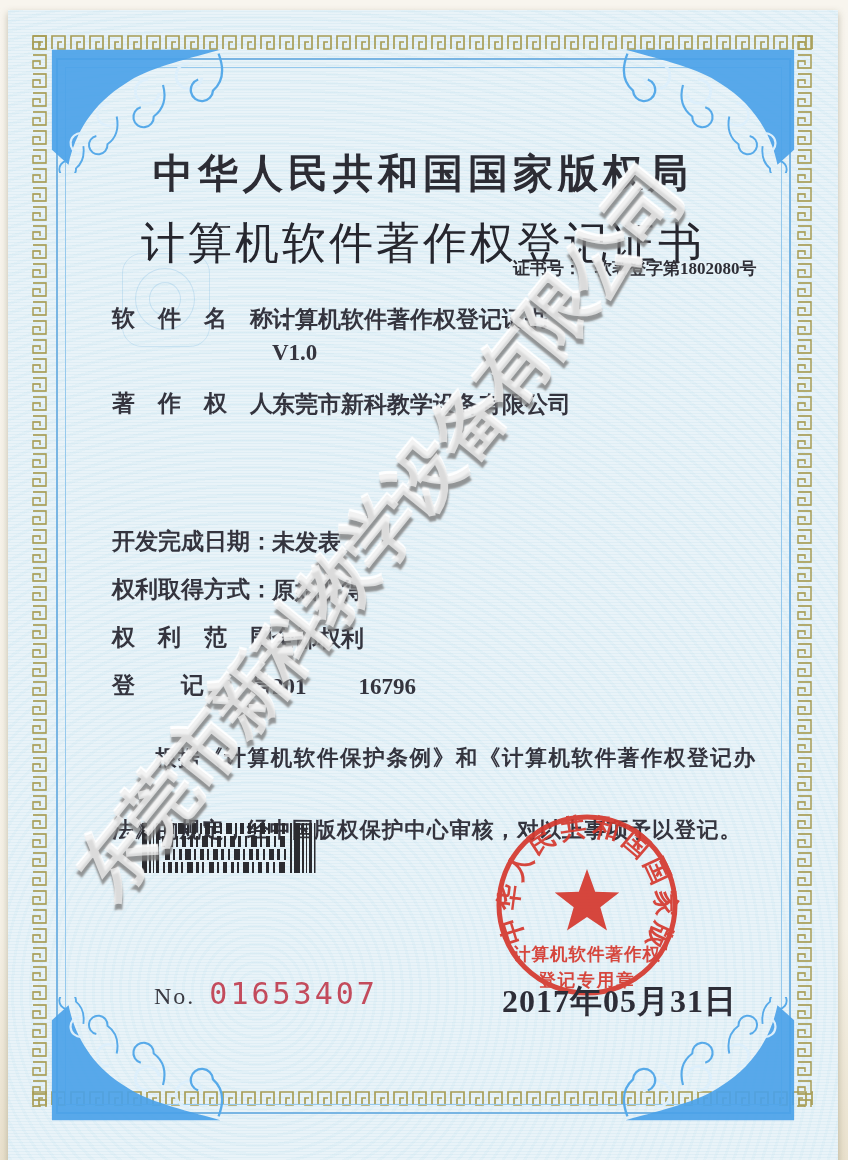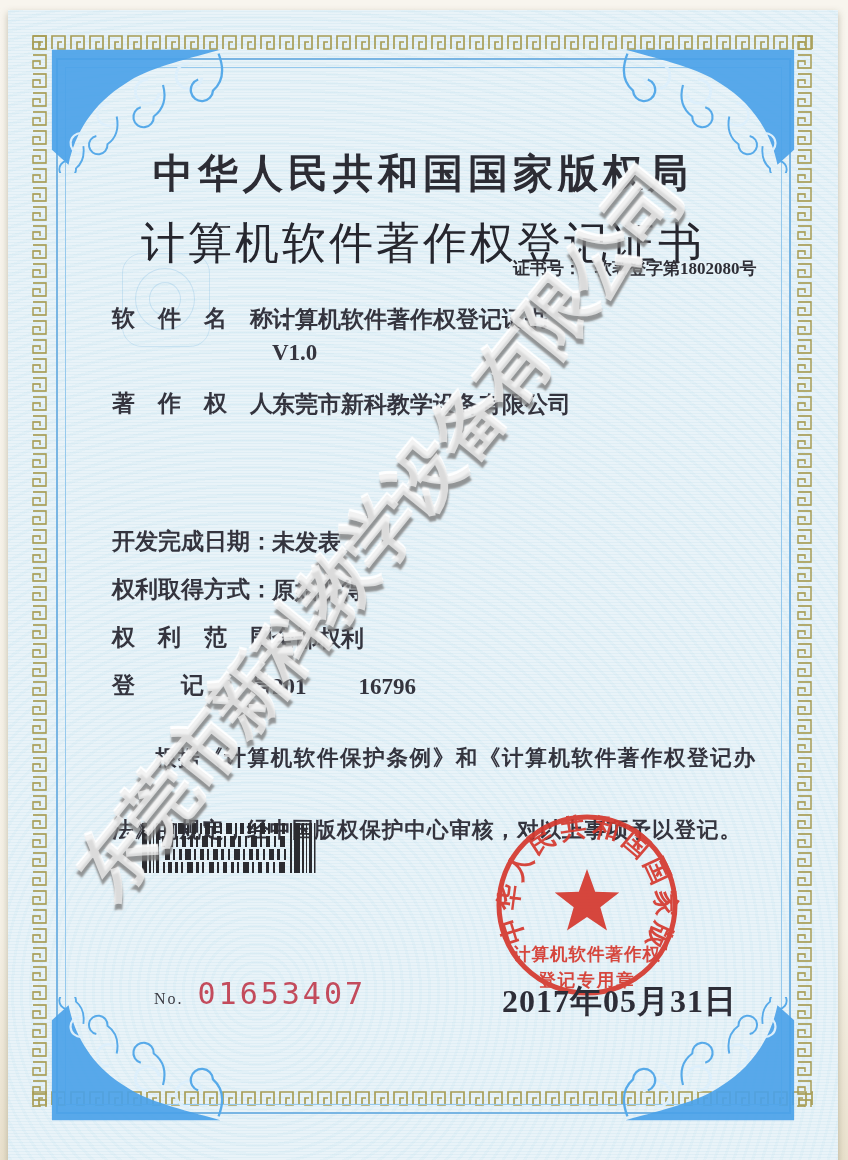--- a/index.html
+++ b/index.html
@@ -70,21 +70,21 @@
   
   .barcode{position:absolute;left:134px;top:813px;}
   
   .seal{position:absolute;left:469px;top:785px;opacity:.92;pointer-events:none;}
   .issue-date{
     position:absolute;left:494px;top:970px;font-size:32px;font-weight:700;
     color:#2d2d37;letter-spacing:1px;
   }
   
   .serial-line{position:absolute;left:146px;top:966px;white-space:nowrap;}
-  .serial-line .no{font-size:16px;color:#3a3a42;font-weight:400;letter-spacing:2px;}
+  .serial-line .no{font-size:24px;color:#3a3a42;font-weight:400;letter-spacing:2px;}
   .serial-line .num{
     font-family:"DejaVu Sans Mono","Liberation Mono",monospace;
     font-size:30px;color:#c34b5c;letter-spacing:3px;margin-left:14px;font-weight:400;
   }
   
   .watermark{
     position:absolute;left:85px;top:840px;
     transform:rotate(-51deg);transform-origin:0 50%;
     font-size:74px;font-weight:700;letter-spacing:-4px;white-space:nowrap;line-height:74px;
     color:rgba(238,238,238,0.78);

